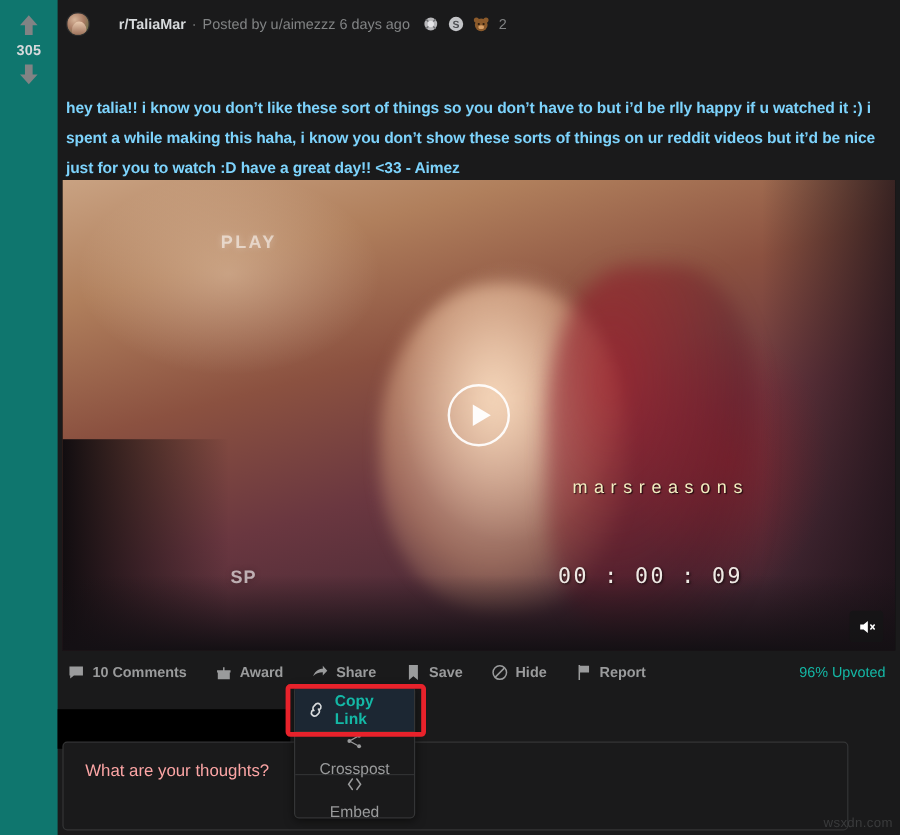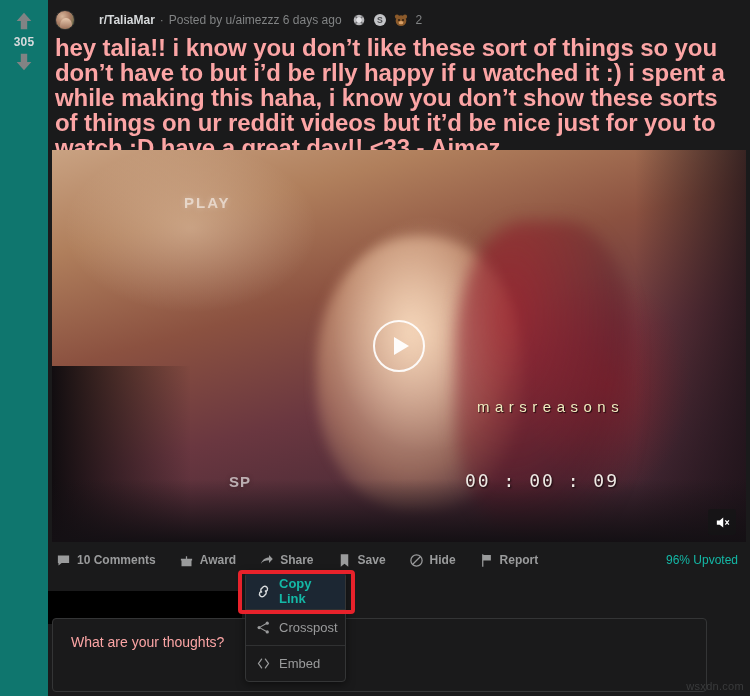--- a/index.html
+++ b/index.html
@@ -49,24 +49,25 @@
     margin-left: 24px; text-decoration: none;
   }
   .dot-sep { color: #818384; font-size: 12px; margin: 0 5px; }
   .meta-text { color: #818384; font-size: 12px; }
   .awards { display: flex; align-items: center; gap: 5px; margin-left: 9px; }
   .award-badge { width: 16px; height: 16px; display: block; }
   .award-count { color: #818384; font-size: 12px; margin-left: 2px; }
 
   
   .post-title {
-    color: #fca5a5;
-    font-size: 24px; font-weight: bold; line-height: 25px;
+    color: #7dd3fc;
+    font-size: 13px; font-weight: bold; line-height: 25px;
     padding: 5px 10px 0 7px;
     letter-spacing: -0.1px;
+    margin-top: 42px;
   }
 
   
   .video-wrap {
     position: absolute; left: 4px; top: 150px;
     width: 694px; height: 392px;
     overflow: hidden; background: #000;
   }
   .video-img {
     position: absolute; inset: 0;
@@ -103,21 +104,21 @@
   }
 
   .ov-play-text {
     position: absolute; left: 132px; top: 44px;
     color: rgba(255,255,255,.55); font-size: 15px; font-weight: bold;
     letter-spacing: 2px; text-shadow: 0 0 6px rgba(255,255,255,.3);
   }
   .ov-sp {
     position: absolute; left: 140px; top: 323px;
     color: rgba(255,255,255,.62); font-size: 15px; font-weight: bold;
-    letter-spacing: 1px; text-shadow: 0 0 5px rgba(0,0,0,.25); margin-left: 37px;
+    letter-spacing: 1px; text-shadow: 0 0 5px rgba(0,0,0,.25);
   }
   .ov-watermark {
     position: absolute; left: 425px; top: 248px;
     color: #f2ecc0; font-size: 15px; letter-spacing: 5.5px;
     font-family: "Liberation Sans", sans-serif;
     text-shadow: 1px 1px 1px rgba(0,0,0,.75);
   }
   .ov-timecode {
     position: absolute; left: 413px; top: 320px;
     color: #efe9e4; font-size: 18px; letter-spacing: 2px;
@@ -185,21 +186,21 @@
     border: 1px solid #343536; border-radius: 4px;
     box-shadow: 0 2px 8px rgba(0,0,0,.5);
     padding: 0;
   }
   .dd-item {
     display: flex; align-items: center; gap: 8px;
     height: 36px; padding: 0 10px;
     color: #14b8a6; font-size: 13px; font-weight: bold;
     cursor: pointer;
   }
-  .dd-item + .dd-item { border-top: 1px solid #303132; }
+  .dd-item + .dd-item { border-top: 1px solid #303132; flex-direction: column; }
   .dd-item svg { width: 15px; height: 15px; display: block; fill: #d7dadc; }
   .dd-item.muted { color: #9a9b9c; font-weight: normal; }
   .dd-item.muted svg { fill: #9a9b9c; }
   .dd-item.highlighted {
     background: #1c2733;
   }
   .highlight-ring {
     position: absolute; left: 238px; top: 570px;
     width: 117px; height: 44px;
     border: 4px solid #e8222b; border-radius: 4px;

